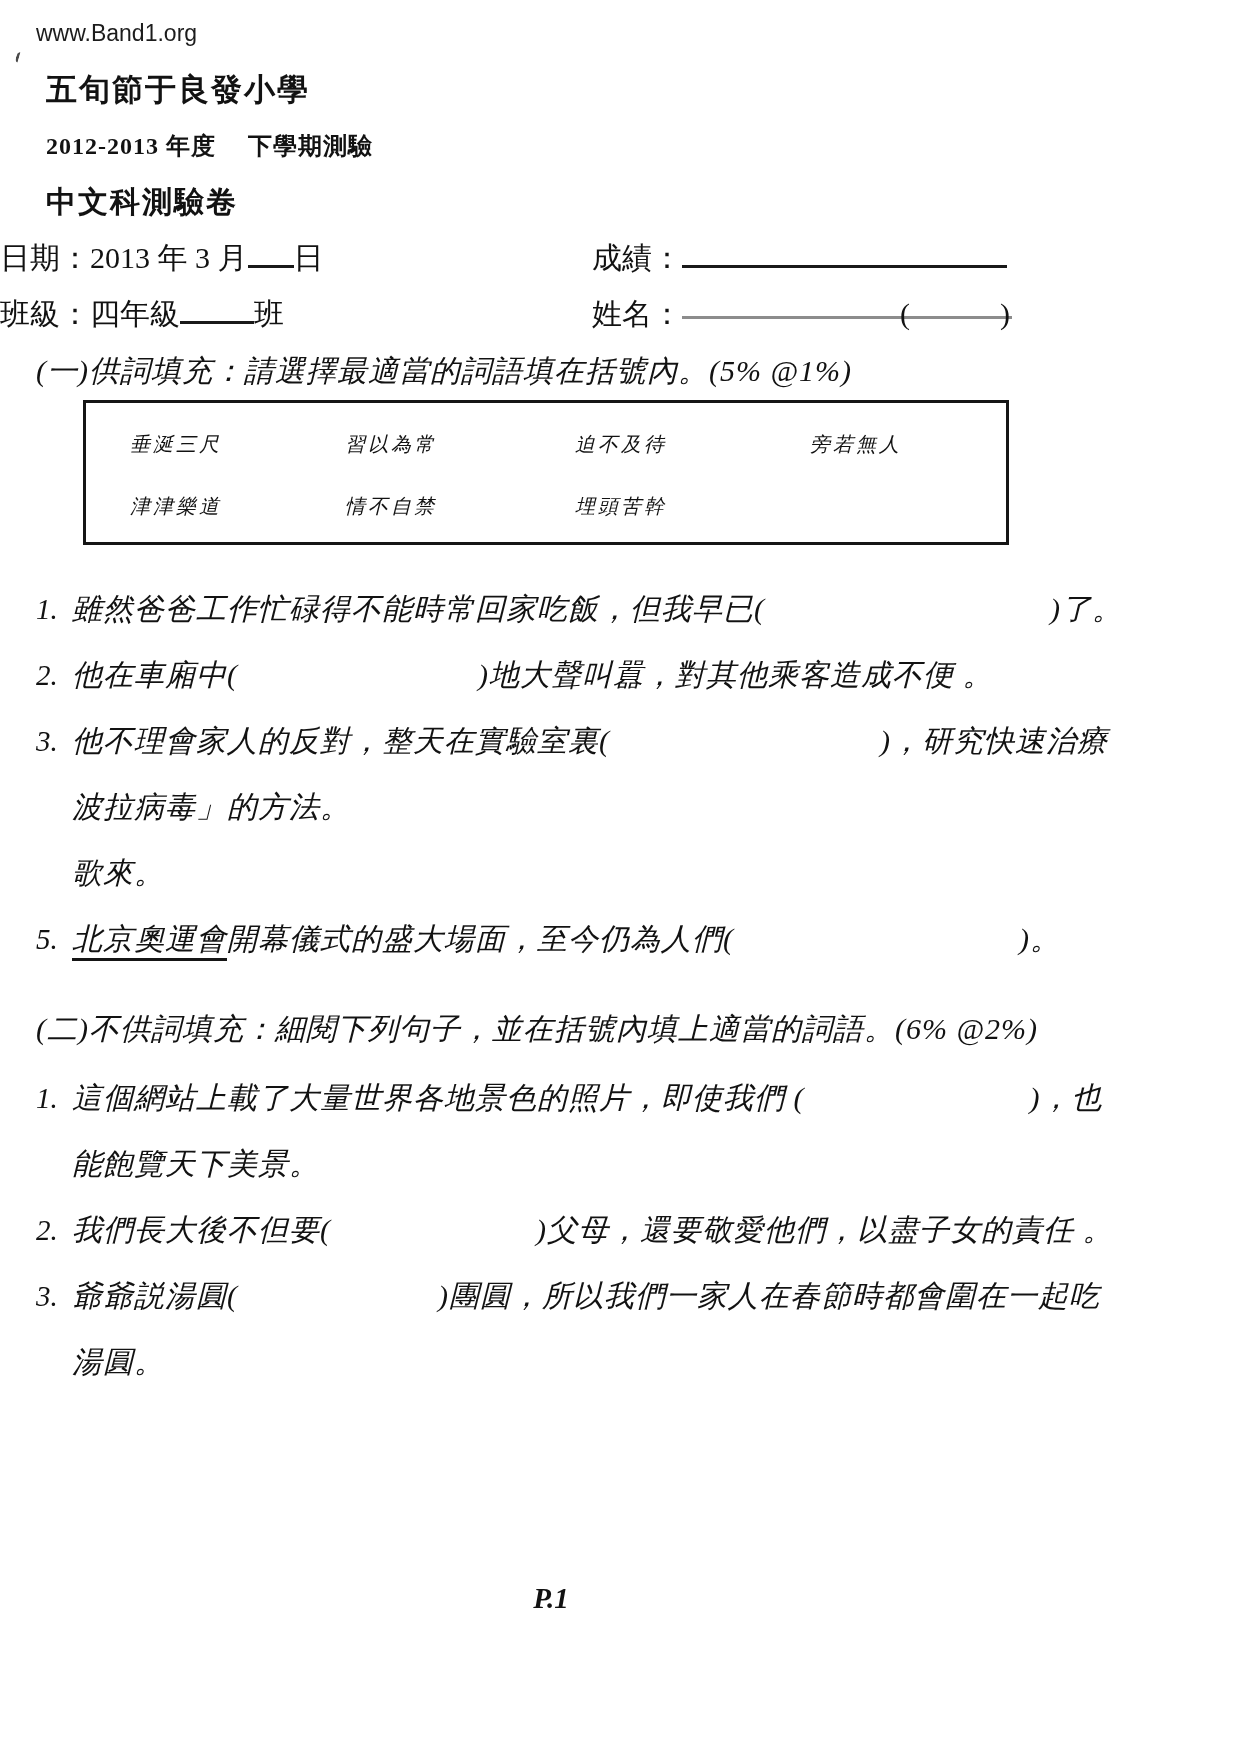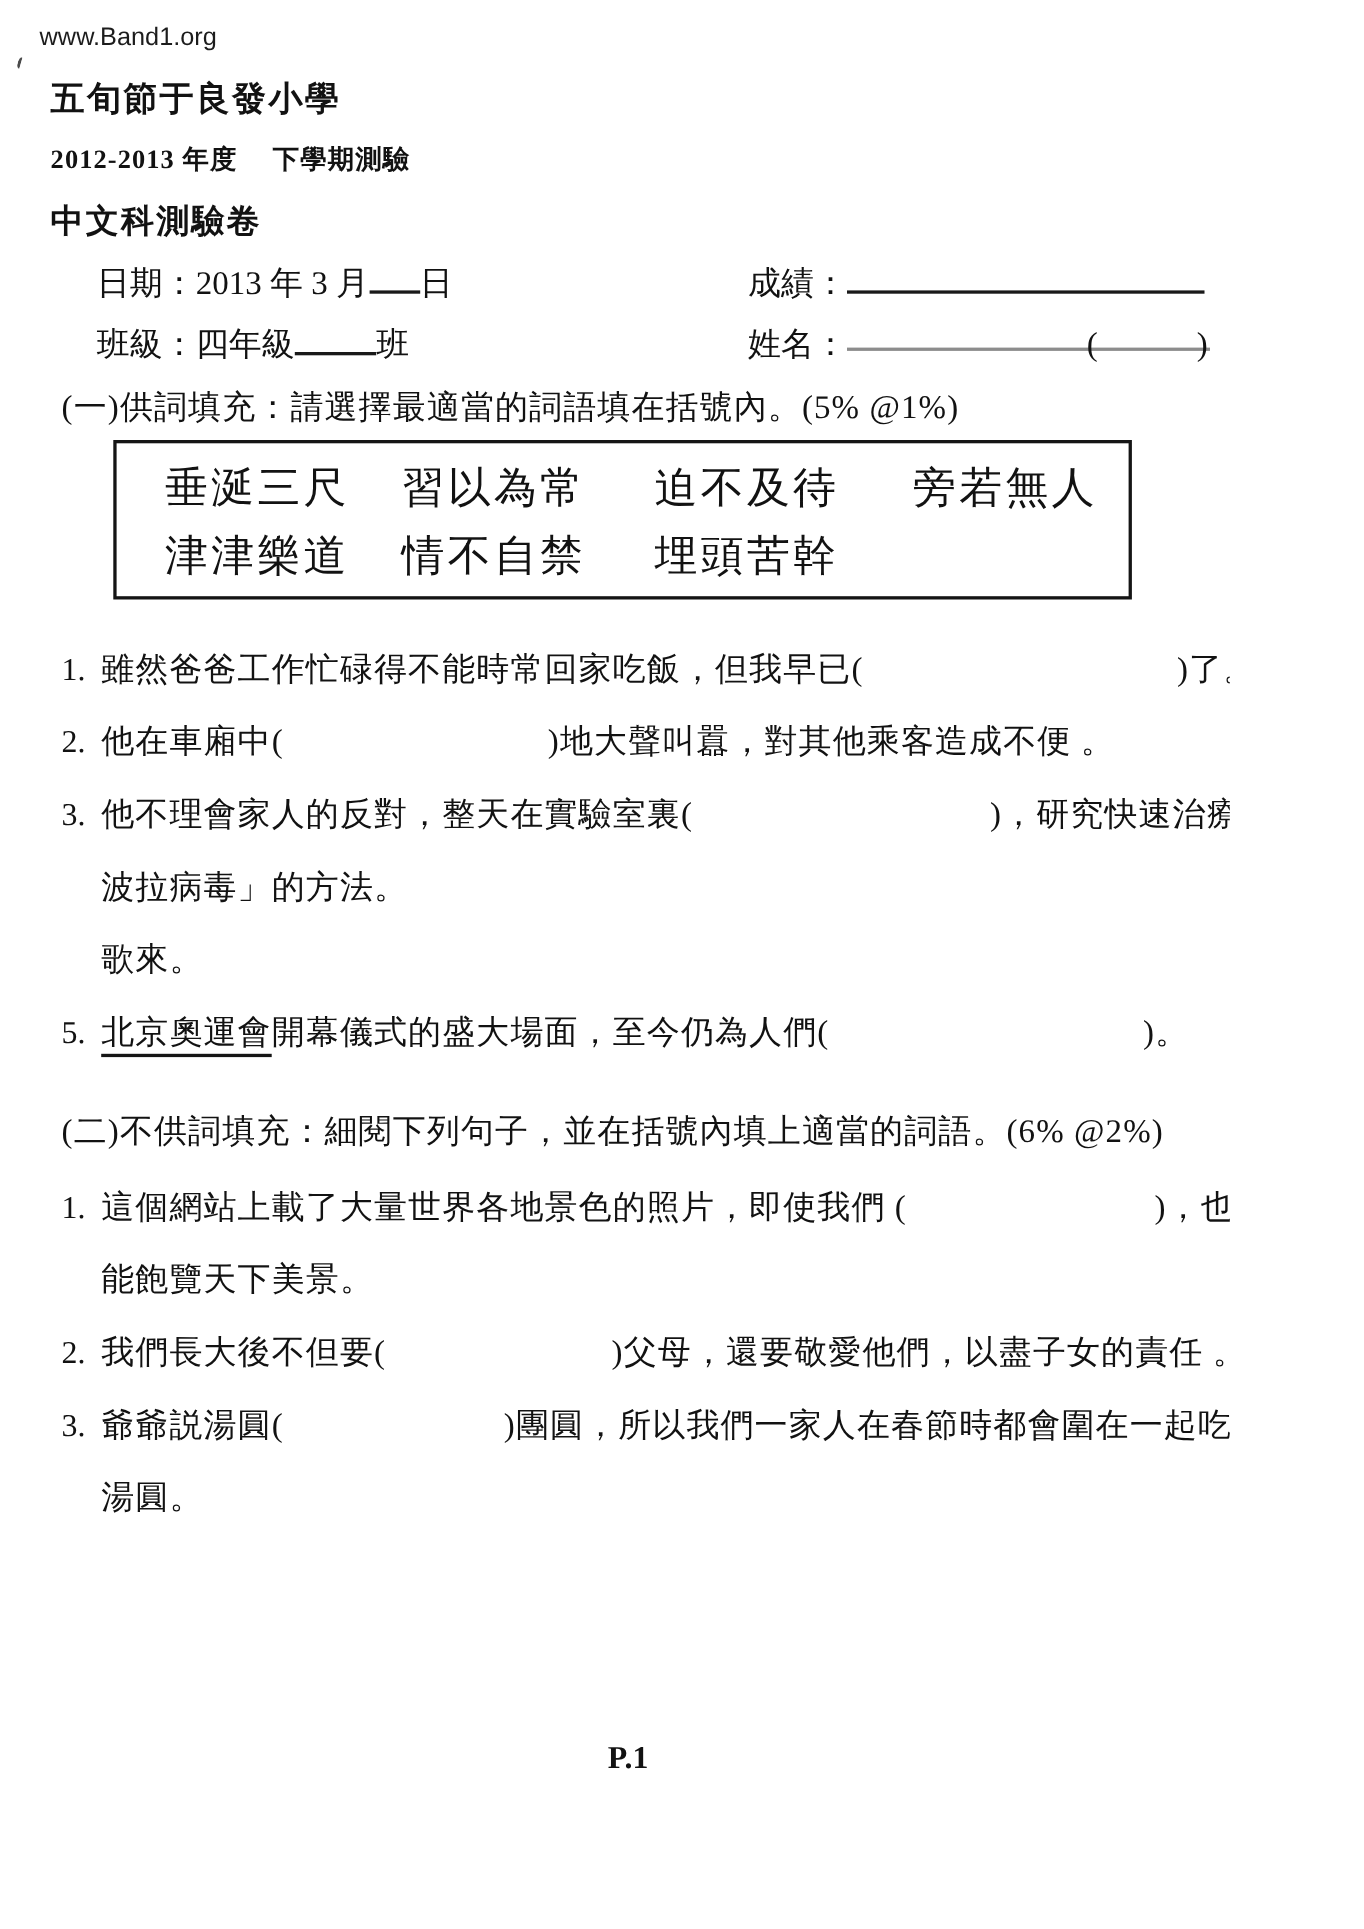--- a/index.html
+++ b/index.html
@@ -28,42 +28,42 @@
     border-radius: 70% 0 0 70%;
     transform: rotate(16deg);
   }
 
   .titles { margin: 62px 0 0 46px; width: 1070px; text-align: left; font-weight: bold; }
   .titles p { margin: 0; line-height: 56px; }
   .t1 { font-size: 31px; letter-spacing: 2px; }
   .t2 { font-size: 24px; letter-spacing: 1px; }
   .t3 { font-size: 30px; letter-spacing: 2px; }
 
-  .info { margin-left: 88px; font-size: 30px; }
+  .info { font-size: 30px; }
   .info-row { display: flex; line-height: 56px; white-space: nowrap; }
   .cell-left { width: 592px; }
   .cell-right { flex: 1; }
 
   .blank { display: inline-block; height: 33px; border-bottom: 3px solid #191919; vertical-align: baseline; }
   .b-date  { width: 46px; }
   .b-class { width: 74px; }
   .b-score { width: 325px; }
   .b-name  { width: 330px; border-bottom-color: #8c8c8c; text-align: right; padding-right: 2px; }
 
-  .content { margin-left: 56px; font-size: 30px; letter-spacing: 1px; }
+  .content { margin-left: 36px; font-size: 30px; letter-spacing: 1px; font-style: italic; }
   .line { margin: 0; line-height: 66px; white-space: nowrap; }
   .s-heading { line-height: 58px; font-size: 30px; }
   .s2-heading { margin-top: 28px; }
 
   .word-box {
     width: 926px; margin-left: 47px;
     border: 3px solid #151515;
     padding: 20px 0 15px 44px;
   }
-  .wb-row { display: grid; grid-template-columns: 215px 230px 235px auto; line-height: 42px; font-size: 39px; letter-spacing: 3px; }
+  .wb-row { display: grid; grid-template-columns: 215px 230px 235px auto; line-height: 42px; font-size: 20px; letter-spacing: 3px; }
   .wb-row + .wb-row { margin-top: 20px; }
 
   .questions.first { margin-top: 31px; }
   .questions.second { margin-top: 7px; }
   .qnum { display: inline-block; width: 36px; font-size: 29px; letter-spacing: 0; }
   .cont { padding-left: 36px; }
   .gap { display: inline-block; }
   .uline { border-bottom: 3px solid #151515; padding-bottom: 3px; }
 
   .footer {

